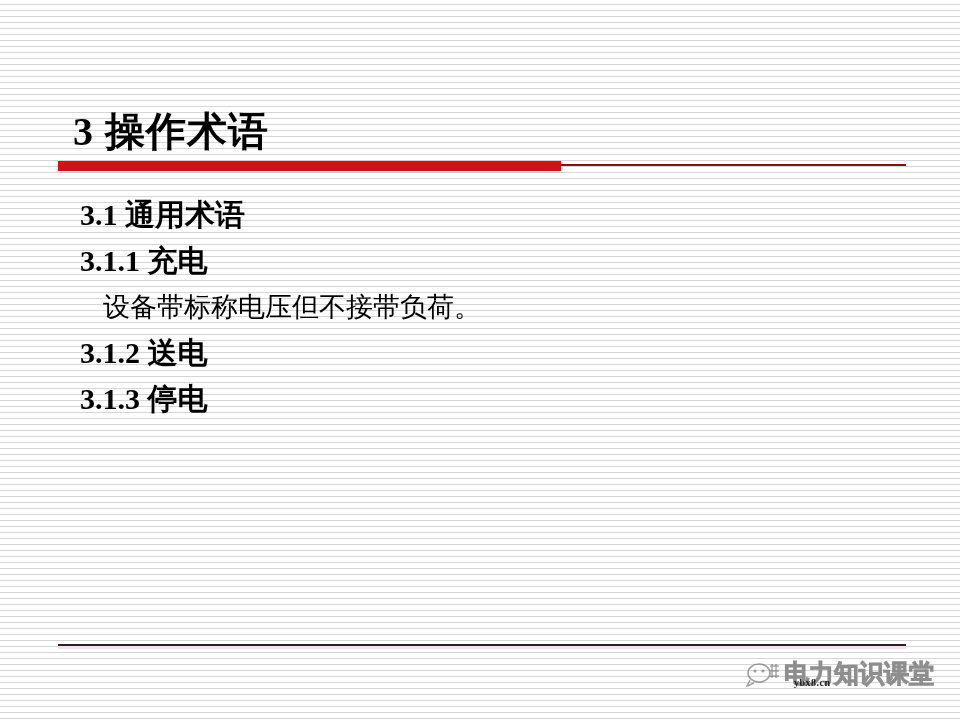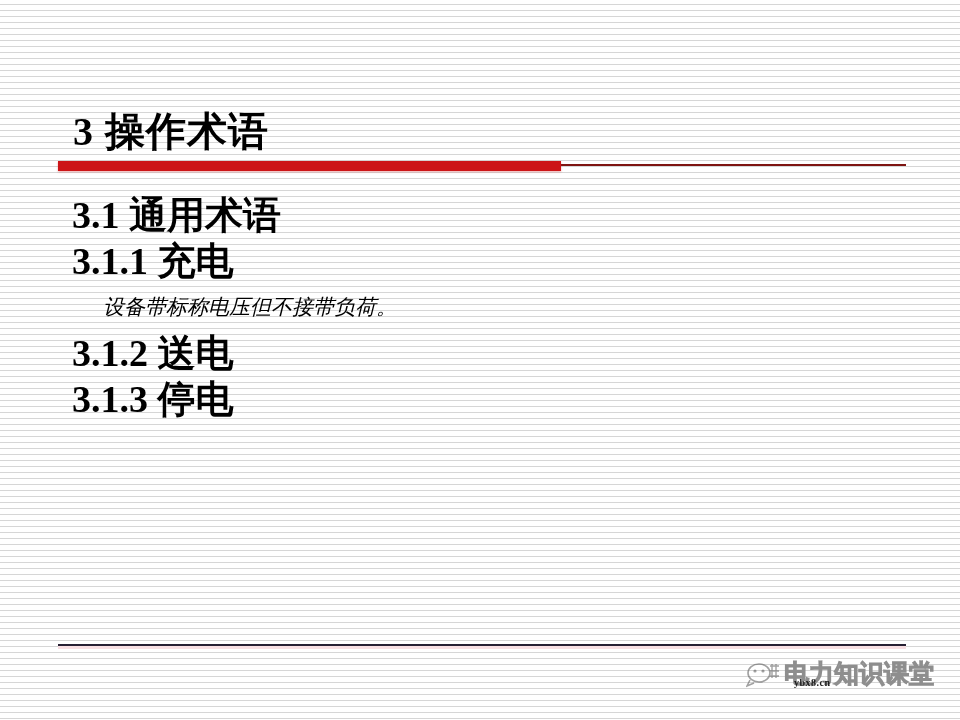--- a/index.html
+++ b/index.html
@@ -78,29 +78,28 @@
     top: 192px;
     width: 860px;
   }
   .line {
     color: #000000;
     white-space: nowrap;
     line-height: 46px;
     height: 46px;
   }
   .line.heading {
-    font-size: 38px;
-    font-weight: bold;
-    margin-left: 4px;
+    font-size: 30px;
+    font-weight: bold;
+    margin-left: 12px;
   }
   .line.detail {
-    font-size: 21px;
+    font-size: 27px;
     font-weight: normal;
     margin-left: 35px;
-    font-style: italic;
   }
 
   
   #bottom-rule {
     position: absolute;
     left: 58px;
     top: 644px;
     width: 848px;
     height: 6px;
   }

